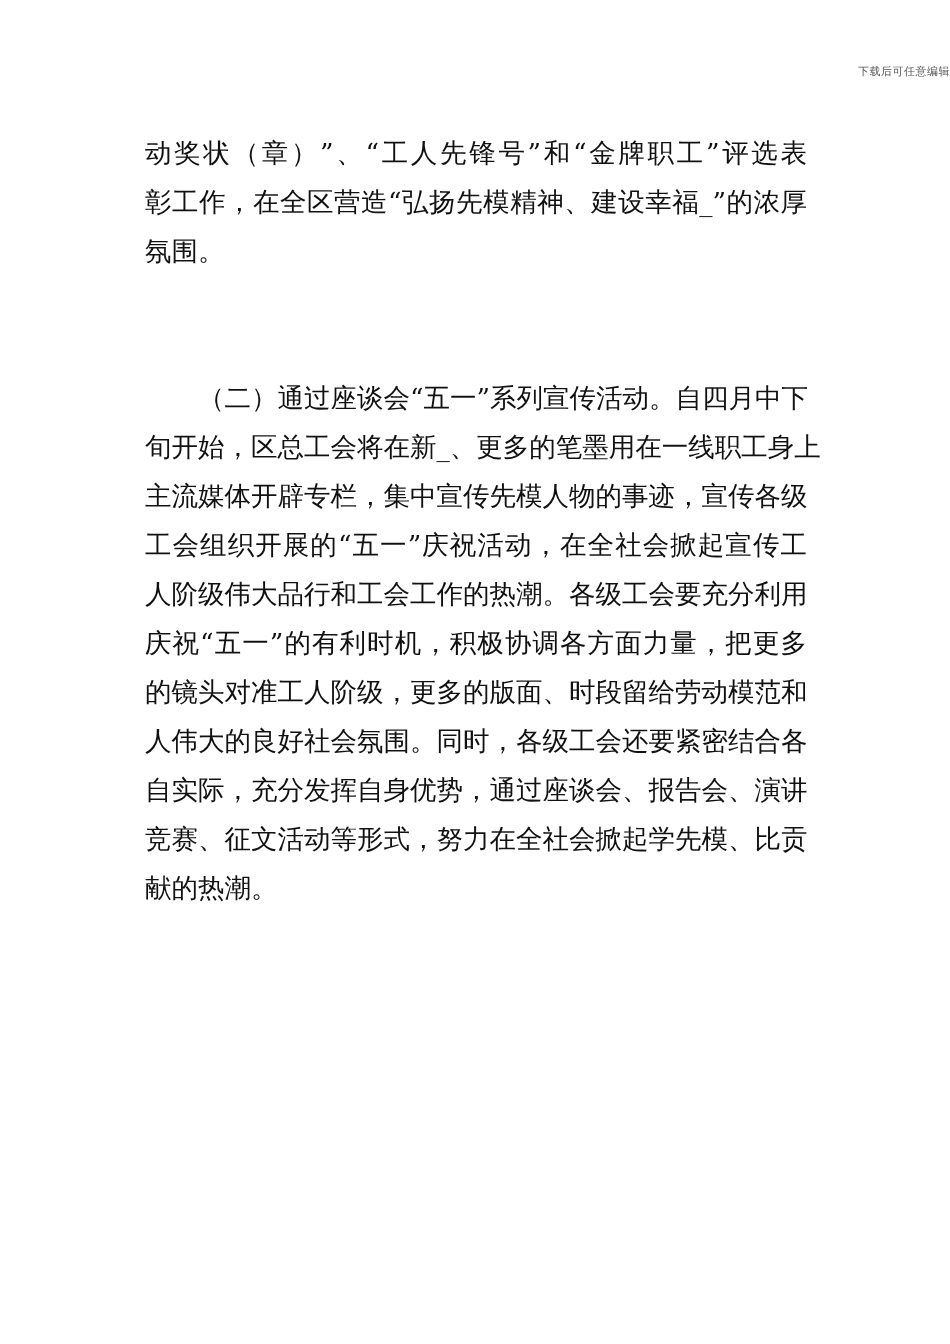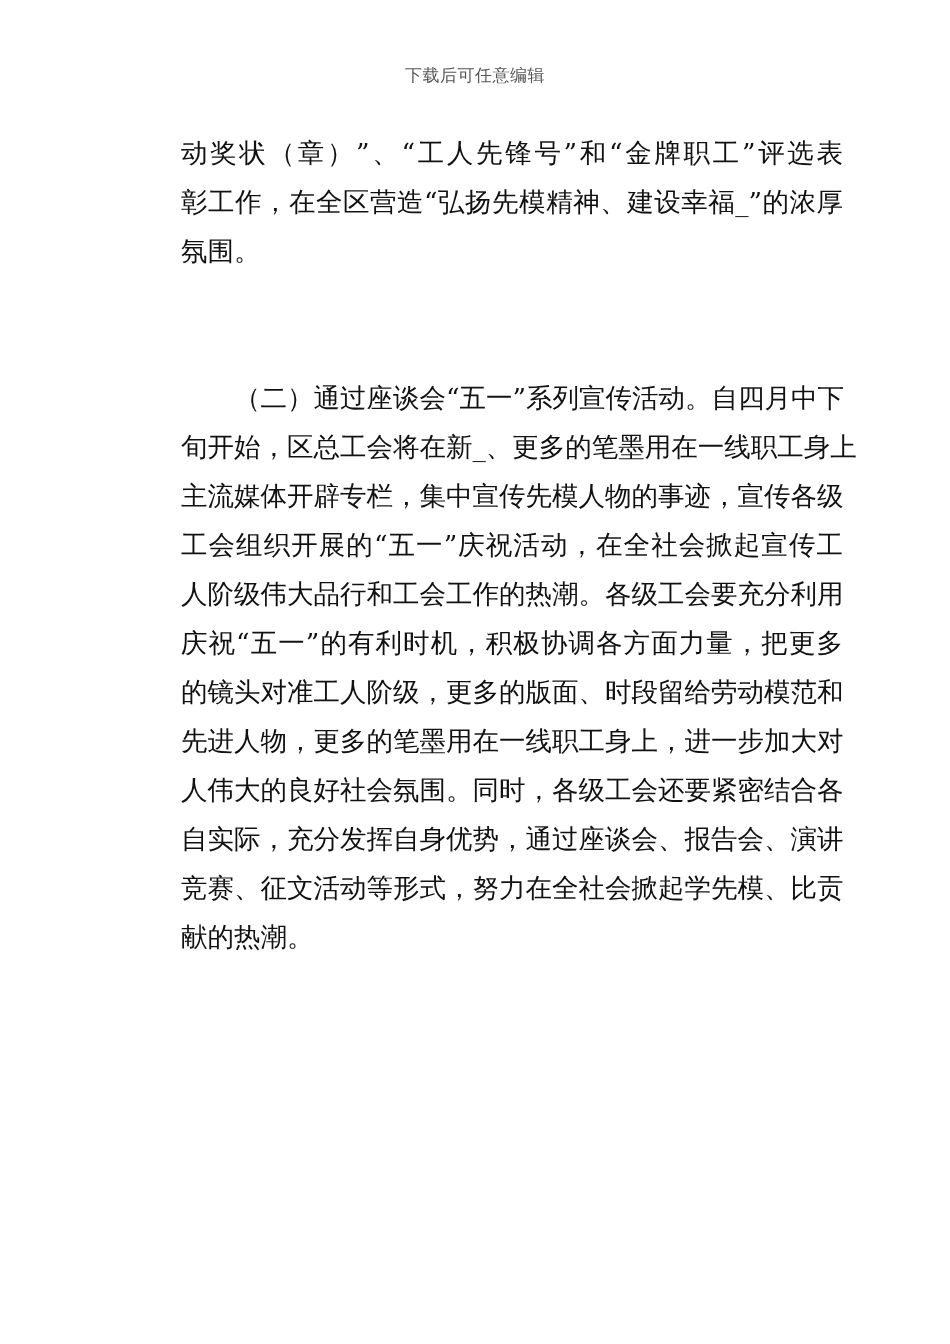--- a/index.html
+++ b/index.html
@@ -1,28 +1,27 @@
 <!DOCTYPE html>
 <html><head>
 <meta charset="utf-8">
 <style>
   html, body { margin: 0; padding: 0; background: #ffffff; }
   body { width: 950px; height: 1344px; position: relative; overflow: hidden; }
   .page { position: absolute; left: 0; top: 0; width: 950px; height: 1344px; background: #ffffff; }
   .header {
-    position: absolute; top: 64px; left: 0; width: 950px; text-align: center;
+    position: absolute; top: 64px; left: 0; width: 950px; text-align: right;
     font-family: "DejaVu Serif", "Liberation Serif", serif;
-    font-size: 17px; color: #555555; letter-spacing: 0.5px;
+    font-size: 11px; color: #555555; letter-spacing: 0.5px;
   }
   .body-text {
     position: absolute; left: 145px; width: 662px; top: 128px;
     font-family: "DejaVu Serif", "Liberation Serif", serif;
     font-size: 26.5px; line-height: 49px; color: #111111;
     text-align: justify;
-    margin-left: 36px;
   }
   .line { display: block; height: 49px; white-space: nowrap; overflow: visible; text-align-last: justify; text-align: justify; }
   .line.last { text-align-last: left; }
   .gap { display: block; height: 98px; }
   .indent { padding-left: 53px; }
 </style>
 </head>
 <body>
 
 <div class="page">
@@ -39,21 +38,20 @@
     <span class="gap"></span>
 
     <div>
       <span class="line indent">（二）通过座谈会“五一”系列宣传活动。自四月中下</span>
       <span class="line">旬开始，区总工会将在新_、更多的笔墨用在一线职工身上</span>
       <span class="line">主流媒体开辟专栏，集中宣传先模人物的事迹，宣传各级</span>
       <span class="line">工会组织开展的“五一”庆祝活动，在全社会掀起宣传工</span>
       <span class="line">人阶级伟大品行和工会工作的热潮。各级工会要充分利用</span>
       <span class="line">庆祝“五一”的有利时机，积极协调各方面力量，把更多</span>
       <span class="line">的镜头对准工人阶级，更多的版面、时段留给劳动模范和</span>
-      <span class="line">先进人物，更多的笔墨用在一线职工身上，进一步加大对</span>
       <span class="line">人伟大的良好社会氛围。同时，各级工会还要紧密结合各</span>
       <span class="line">自实际，充分发挥自身优势，通过座谈会、报告会、演讲</span>
       <span class="line">竞赛、征文活动等形式，努力在全社会掀起学先模、比贡</span>
       <span class="line last">献的热潮。</span>
     </div>
 
     <span class="gap"></span>
 
   </div>
 </div>

